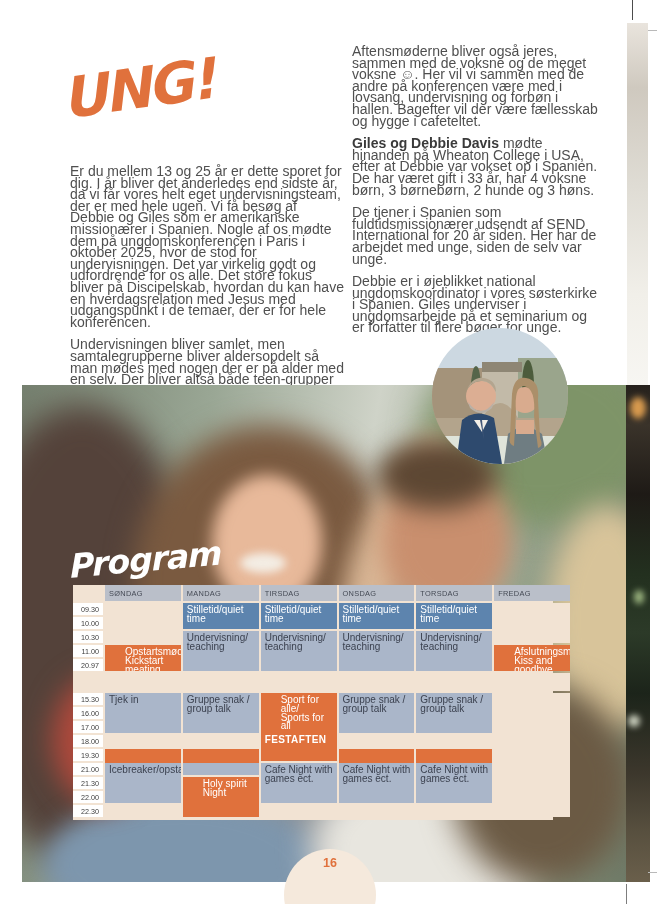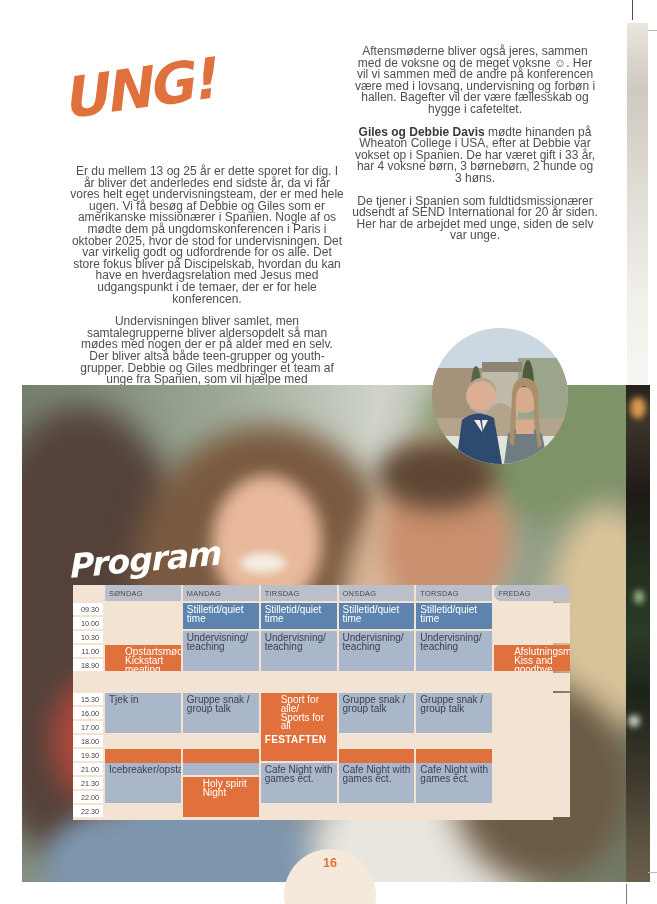--- a/index.html
+++ b/index.html
@@ -17,21 +17,21 @@
   }
   .program-title {
     position:absolute; left:48px; top:144px;
     font-family:"DejaVu Sans", sans-serif;
     font-size:33px; font-weight:bold; font-style:italic;
     color:#ffffff; transform:rotate(-5deg) skewX(-4deg);
     letter-spacing:-1px; z-index:6;
   }
 
   
-  .col { position:absolute; color:#4f4f4f; font-size:12px; line-height:11.6px; text-align:center; }
+  .col { position:absolute; color:#4f4f4f; font-size:14px; line-height:11.6px; text-align:left; }
   .col-left  { left:70px;  top:166px; width:274px; }
   .col-right { left:352px; top:46px;  width:246px; }
   .col p { margin-bottom:11px; }
   .col b { color:#3a3a3a; }
 
   
   .portrait {
     position:absolute; left:432px; top:328px; width:136px; height:136px;
     border-radius:50%; overflow:hidden; z-index:5;
   }
@@ -95,20 +95,21 @@
   <div class="ung-title">UNG!</div>
 
   <div class="col col-left" id="col-left">
       <p>Er du mellem 13 og 25 år er dette sporet for dig. I år bliver det anderledes end sidste år, da vi får vores helt eget undervisningsteam, der er med hele ugen. Vi få besøg af Debbie og Giles som er amerikanske missionærer i Spanien. Nogle af os mødte dem på ungdomskonferencen i Paris i oktober 2025, hvor de stod for undervisningen. Det var virkelig godt og udfordrende for os alle. Det store fokus bliver på Discipelskab, hvordan du kan have en hverdagsrelation med Jesus med udgangspunkt i de temaer, der er for hele konferencen.</p>
       <p>Undervisningen bliver samlet, men samtalegrupperne bliver aldersopdelt så man mødes med nogen der er på alder med en selv. Der bliver altså både teen-grupper og youth-grupper. Debbie og Giles medbringer et team af unge fra Spanien, som vil hjælpe med undervisning, men også være med til at skabe sociale aktiviteter i løbet af dagen og aftenen.</p>
     </div>
   <div class="col col-right" id="col-right">
       <p>Aftensmøderne bliver også jeres, sammen med de voksne og de meget voksne ☺. Her vil vi sammen med de andre på konferencen være med i lovsang, undervisning og forbøn i hallen. Bagefter vil der være fællesskab og hygge i cafeteltet.</p>
       <p><b>Giles og Debbie Davis</b> mødte hinanden på Wheaton College i USA, efter at Debbie var vokset op i Spanien. De har været gift i 33 år, har 4 voksne børn, 3 børnebørn, 2 hunde og 3 høns.</p>
       <p>De tjener i Spanien som fuldtidsmissionærer udsendt af SEND International for 20 år siden. Her har de arbejdet med unge, siden de selv var unge.</p>
+      <p>Debbie er i øjeblikket national ungdomskoordinator i vores søsterkirke i Spanien. Giles underviser i ungdomsarbejde på et seminarium og er forfatter til flere bøger for unge.</p>
     </div>
 
   <div class="portrait">
     <svg width="136" height="136" viewBox="0 0 136 136">
       <rect x="0" y="0" width="136" height="70" fill="#ccd8e1"></rect>
       <rect x="0" y="52" width="136" height="84" fill="#b3a48c"></rect>
       <rect x="0" y="40" width="50" height="50" fill="#a4937a"></rect>
       <rect x="86" y="30" width="50" height="60" fill="#9aa58c"></rect>
       <path d="M50 90 Q68 60 86 90 L86 40 L50 40 Z" fill="#c2baa8"></path>
       <rect x="50" y="34" width="40" height="10" fill="#8e8674"></rect>
@@ -150,26 +151,26 @@
   <div class="program-title" style="left:70px;top:540px;position:absolute;">Program</div>
 
   <div class="panel">
     <div class="grid" id="schedule-grid">
         <div class="cell beige" style="grid-area: 1 / 1 / 2 / 2;"></div>
         <div class="cell day-header" style="grid-area: 1 / 2 / 2 / 3;">SØNDAG</div>
         <div class="cell day-header" style="grid-area: 1 / 3 / 2 / 4;">MANDAG</div>
         <div class="cell day-header" style="grid-area: 1 / 4 / 2 / 5;">TIRSDAG</div>
         <div class="cell day-header" style="grid-area: 1 / 5 / 2 / 6;">ONSDAG</div>
         <div class="cell day-header" style="grid-area: 1 / 6 / 2 / 7;">TORSDAG</div>
-        <div class="cell day-header" style="grid-area: 1 / 7 / 2 / 8; border-radius: 7px;">FREDAG</div>
+        <div class="cell day-header" style="grid-area: 1 / 7 / 2 / 8;">FREDAG</div>
         <div class="cell tg" style="grid-area: 2 / 1 / 3 / 2;">09.30</div>
         <div class="cell tg" style="grid-area: 3 / 1 / 4 / 2;">10.00</div>
         <div class="cell tg" style="grid-area: 4 / 1 / 5 / 2;">10.30</div>
         <div class="cell tg" style="grid-area: 5 / 1 / 6 / 2;">11.00</div>
-        <div class="cell tg" style="grid-area: 6 / 1 / 7 / 2;">18.90</div>
+        <div class="cell tg" style="grid-area: 6 / 1 / 7 / 2;">20.97</div>
         <div class="cell beige" style="grid-area: 7 / 1 / 8 / 8;"></div>
         <div class="cell tg" style="grid-area: 8 / 1 / 9 / 2;">15.30</div>
         <div class="cell tg" style="grid-area: 9 / 1 / 10 / 2;">16.00</div>
         <div class="cell tg" style="grid-area: 10 / 1 / 11 / 2;">17.00</div>
         <div class="cell tg" style="grid-area: 11 / 1 / 12 / 2;">18.00</div>
         <div class="cell tg" style="grid-area: 12 / 1 / 13 / 2;">19.30</div>
         <div class="cell tg" style="grid-area: 13 / 1 / 14 / 2;">21.00</div>
         <div class="cell tg" style="grid-area: 14 / 1 / 15 / 2;">21.30</div>
         <div class="cell tg" style="grid-area: 15 / 1 / 16 / 2; text-align: right;">22.00</div>
         <div class="cell tg" style="grid-area: 16 / 1 / 17 / 2;">22.30</div>

